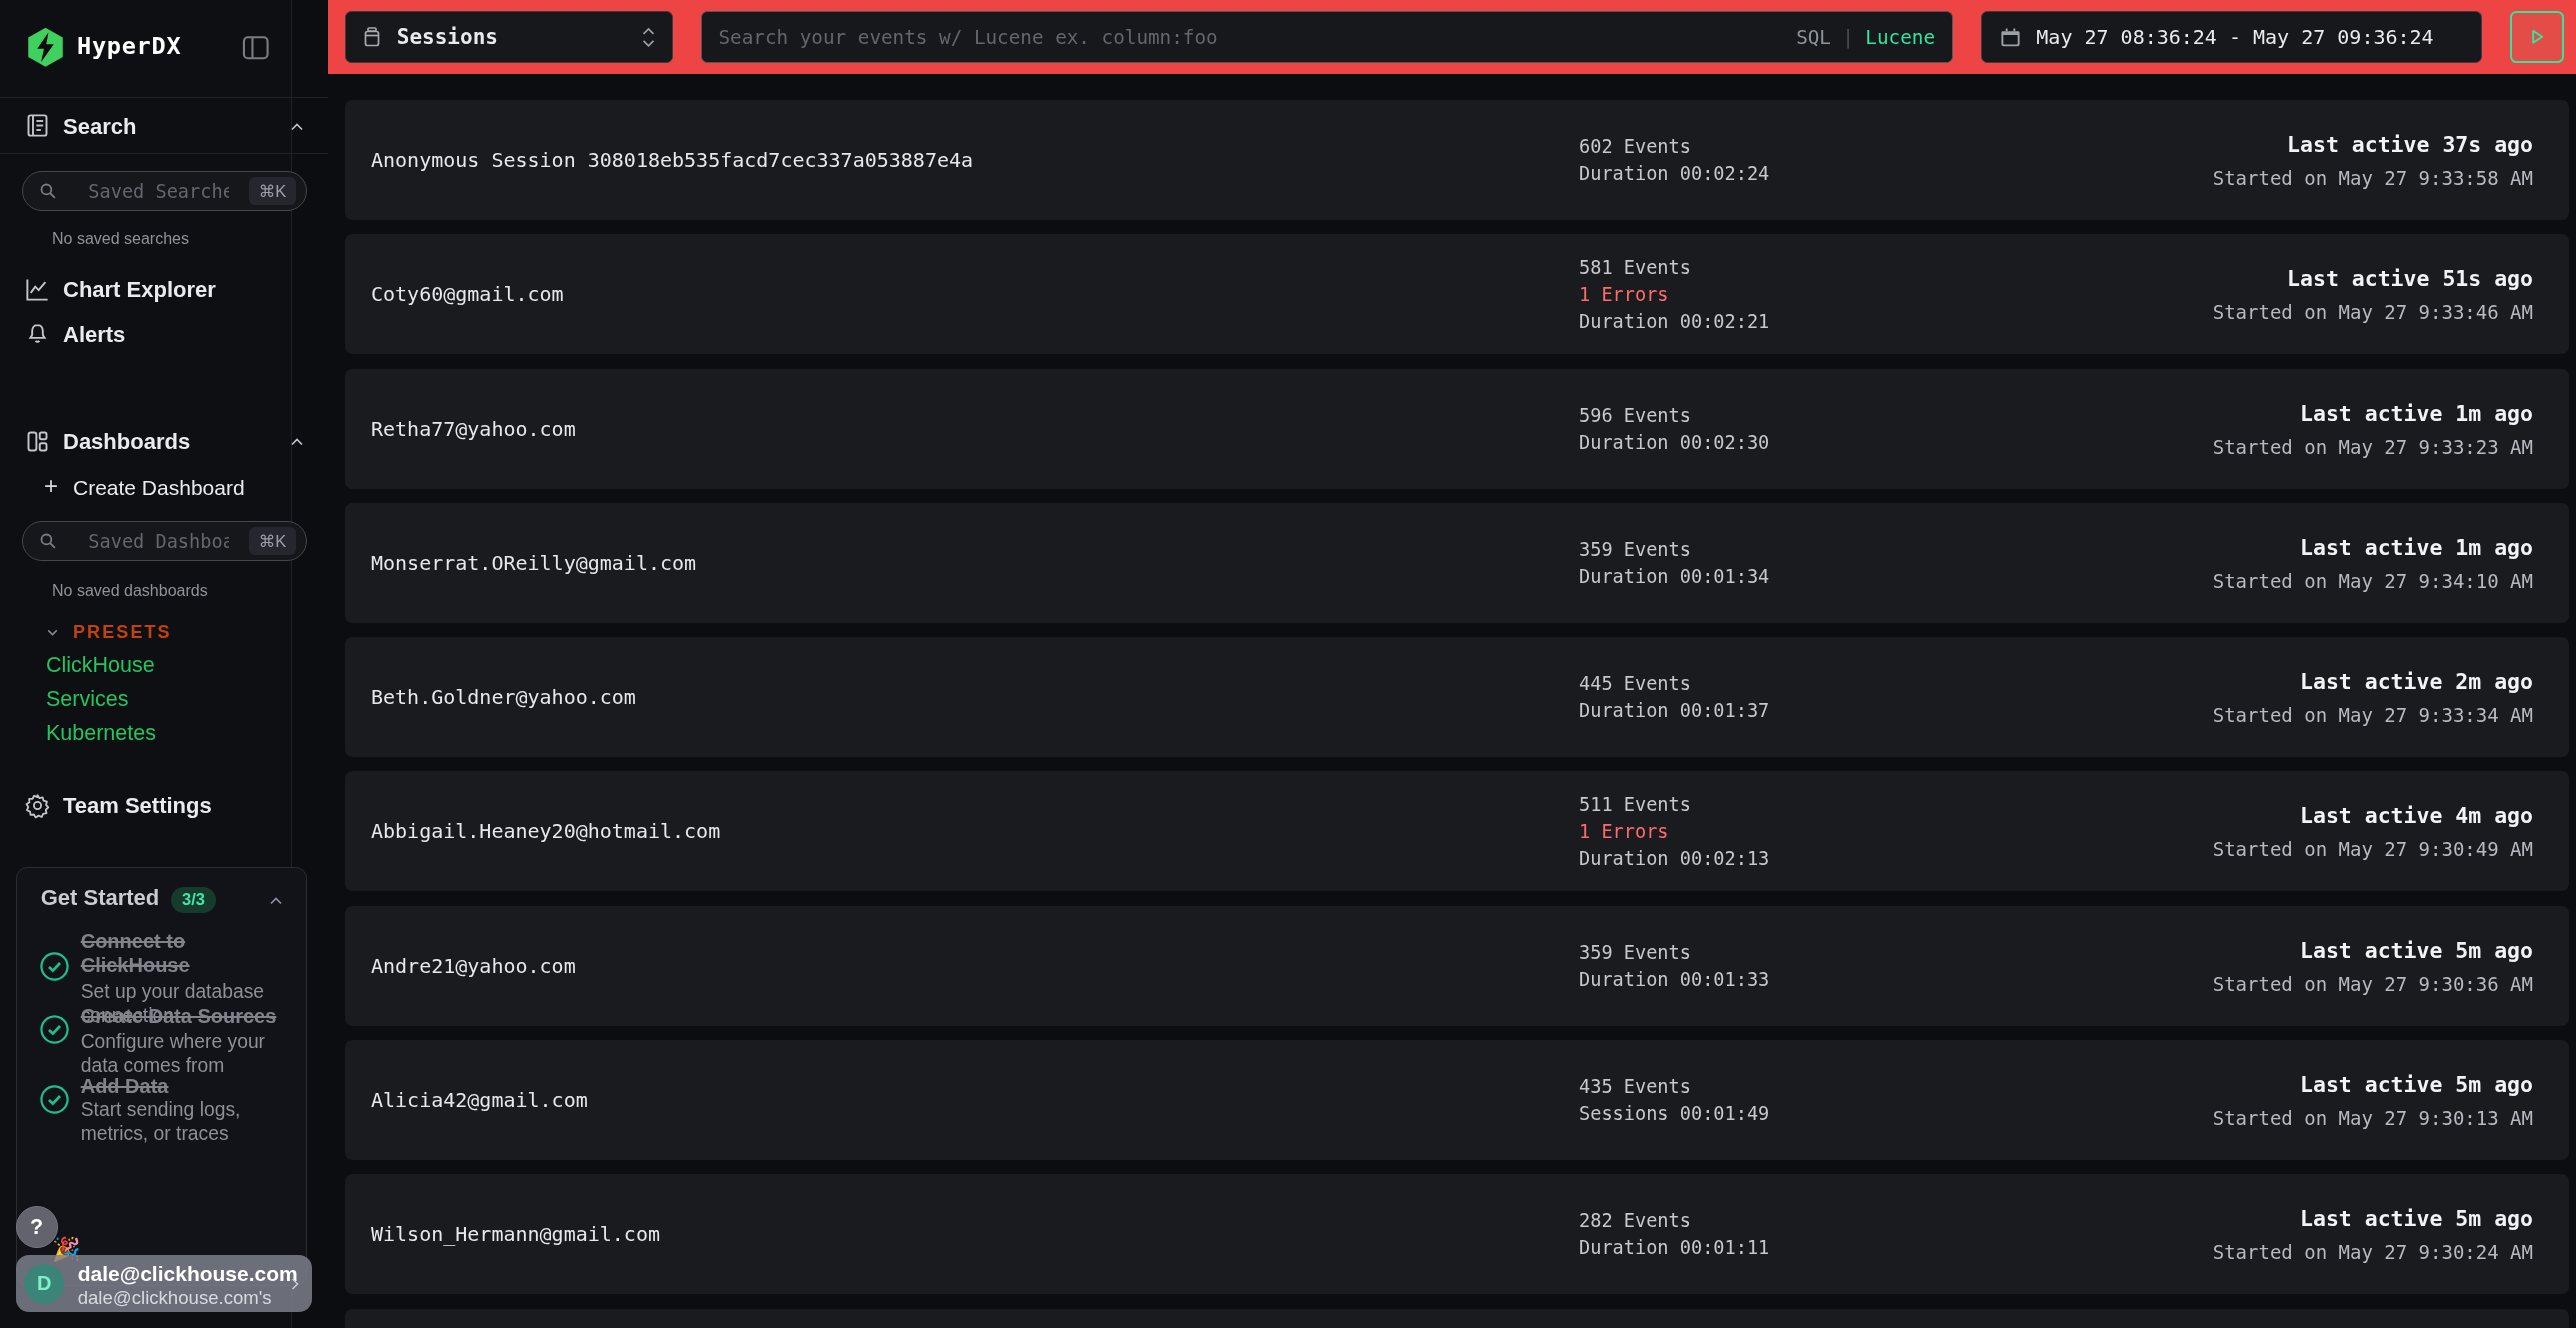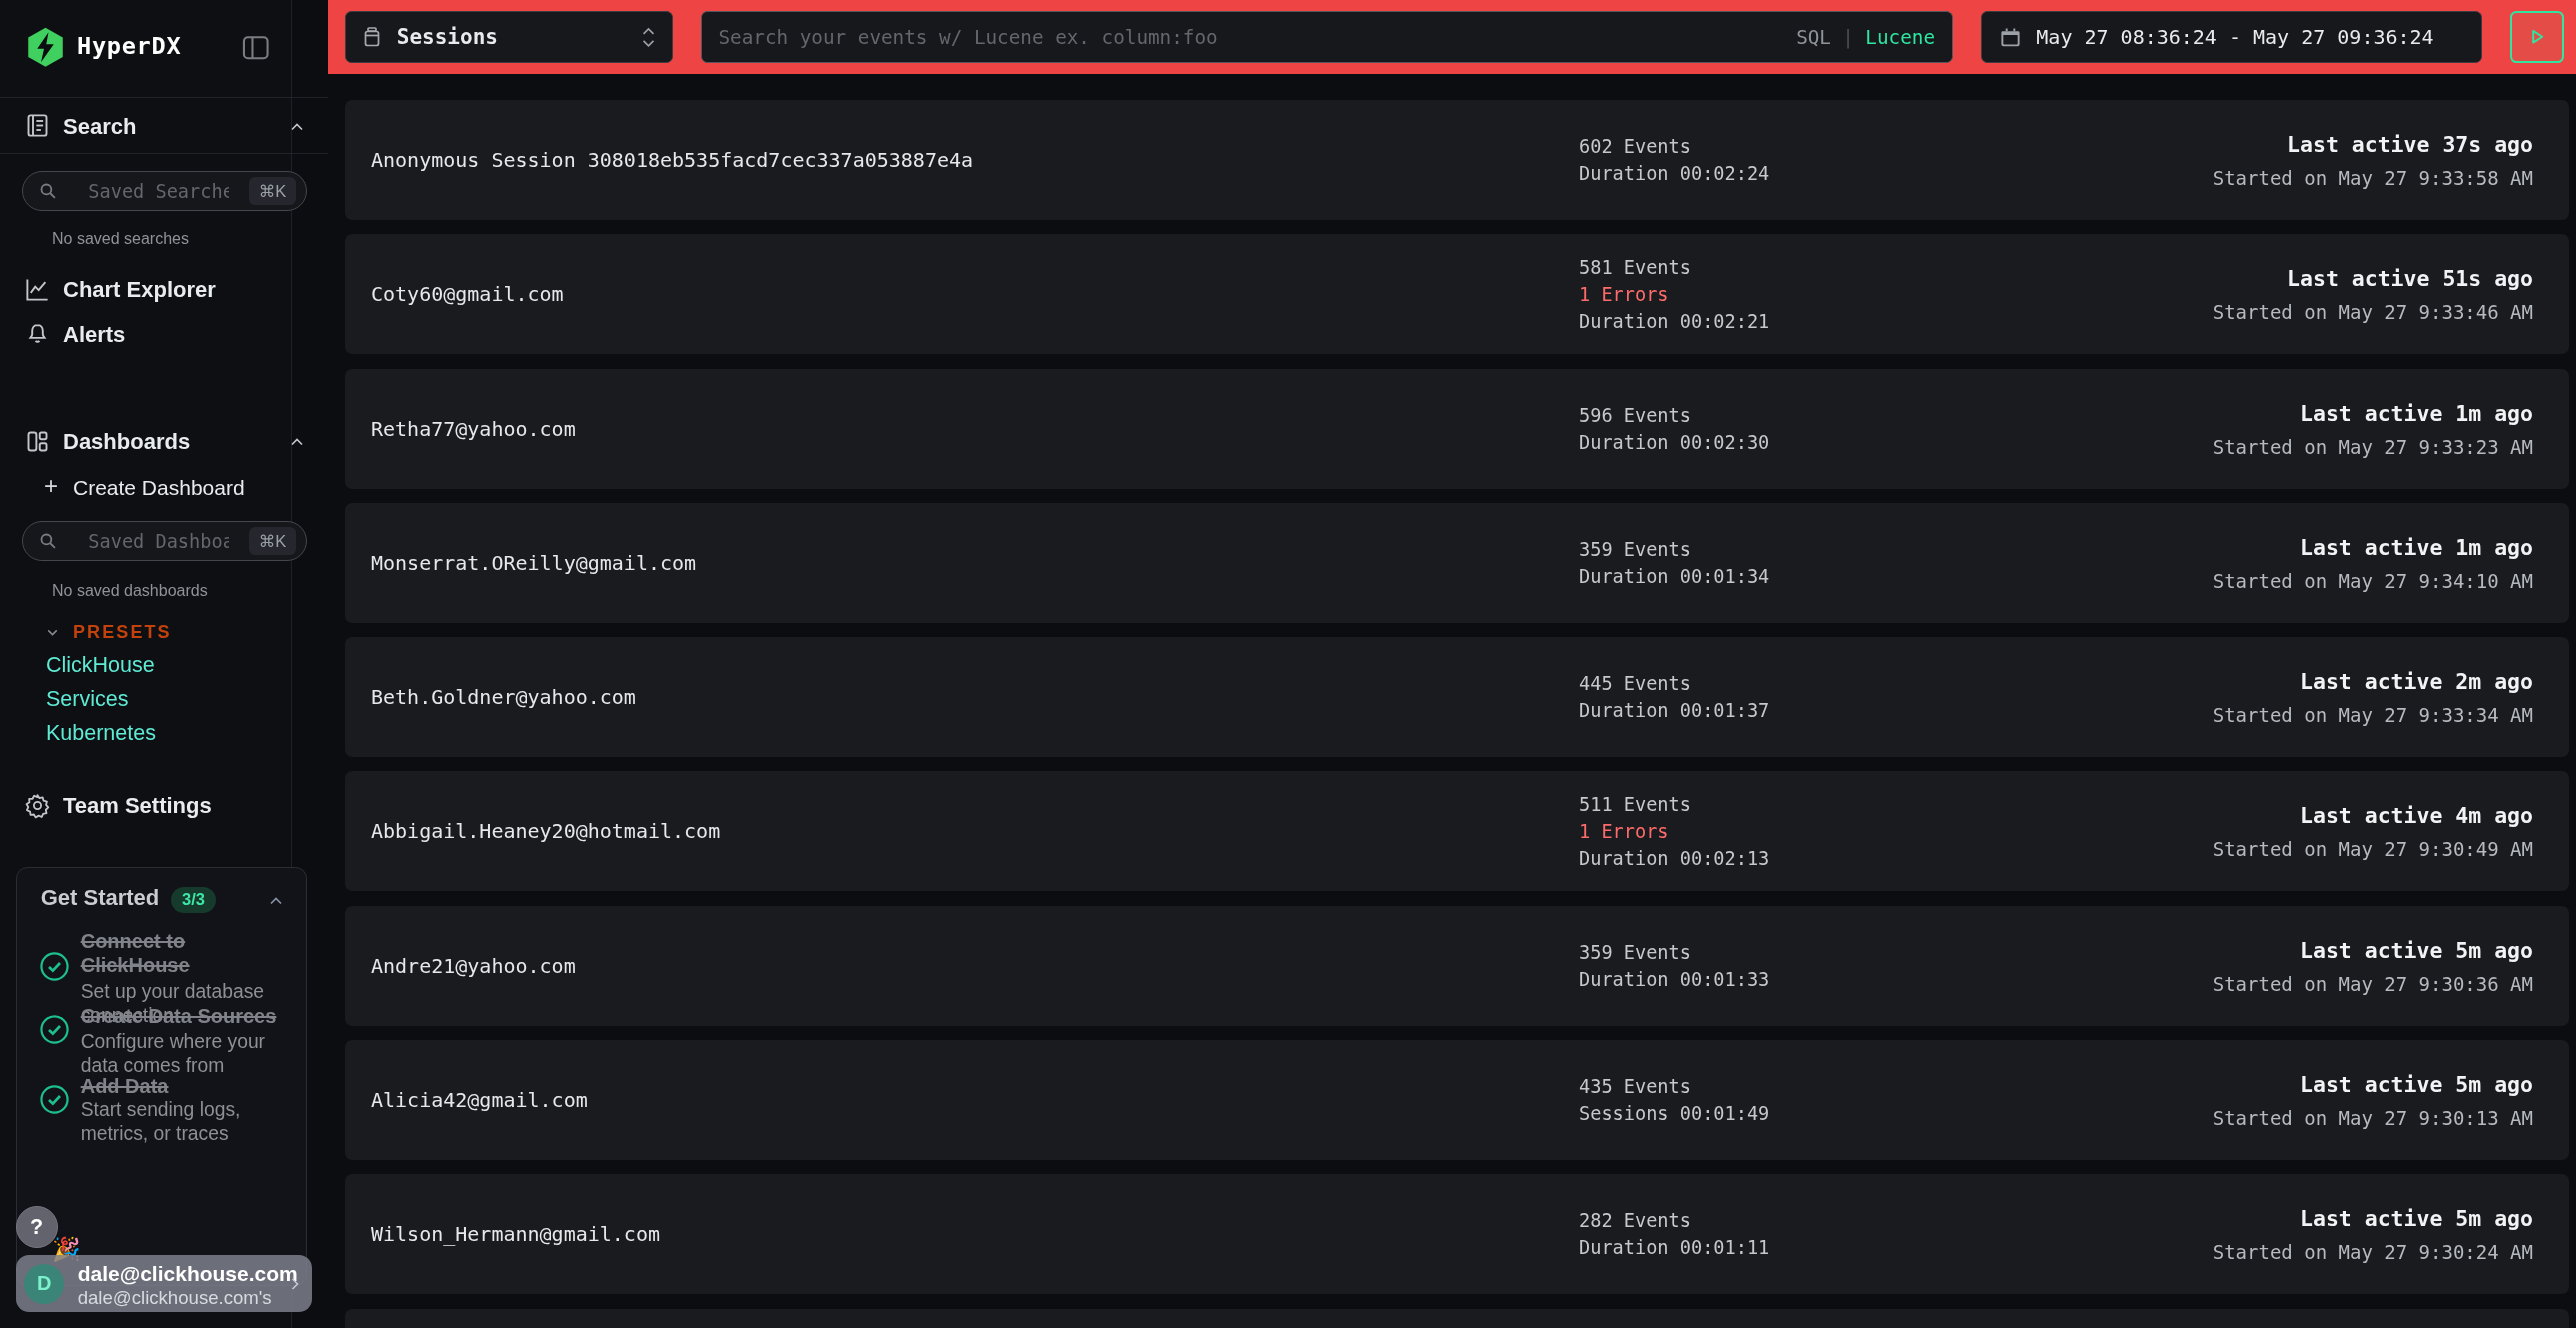--- a/index.html
+++ b/index.html
@@ -41,21 +41,21 @@
   .cs-box .ni-label { position:absolute; left:57px; top:11.4px; font-size:22px; font-weight:700; color:#54F2B8; }
 
   .create-dash { position:absolute; left:0; top:471px; width:328px; height:34px; cursor:pointer; }
   .create-dash .plus { position:absolute; left:44px; top:1.4px; font-size:24px; color:#D7DADF; font-weight:400; }
   .create-dash .cd-label { position:absolute; left:73px; top:5px; font-size:21px; color:#E9ECEF; }
 
   .presets-row { position:absolute; left:0; top:618px; width:328px; height:29px; cursor:pointer; }
   .presets-row svg { position:absolute; left:44px; top:5.7px; width:17px; height:17px; color:#878B93; }
   .presets-row .pr-label { position:absolute; left:73px; top:4.3px; font-size:18px; letter-spacing:2.1px;
                            color:#c2410c; font-weight:600; }
-  .preset-item { position:absolute; left:46px; width:243px; height:31.5px; font-size:21.5px; color:#5eead4; cursor:pointer; }
+  .preset-item { position:absolute; left:46px; width:243px; height:31.5px; font-size:21.5px; color:#22c55e; cursor:pointer; }
 
   
   .gs-card { position:absolute; left:15.7px; top:867px; width:291px; height:419px;
              background:#121318; border:1.4px solid #2B2D33; border-radius:11.4px; }
   .gs-title { position:absolute; left:24px; top:17px; font-size:22px; font-weight:bold; color:#C9CCD1; }
   .gs-badge { position:absolute; left:154px; top:18.6px; background:#163B2C; color:#3EE6A8; font-weight:bold;
               font-size:16.5px; border-radius:13px; padding:3.6px 11.4px; }
   .gs-chevron { position:absolute; right:20px; top:23px; width:20px; height:20px; color:#8A93A8; }
   .gs-item-check { position:absolute; left:21.5px; width:33px; height:33px; }
   .gs-item-title { position:absolute; left:64px; width:215px; font-size:20px; font-weight:600; color:#80838A;

